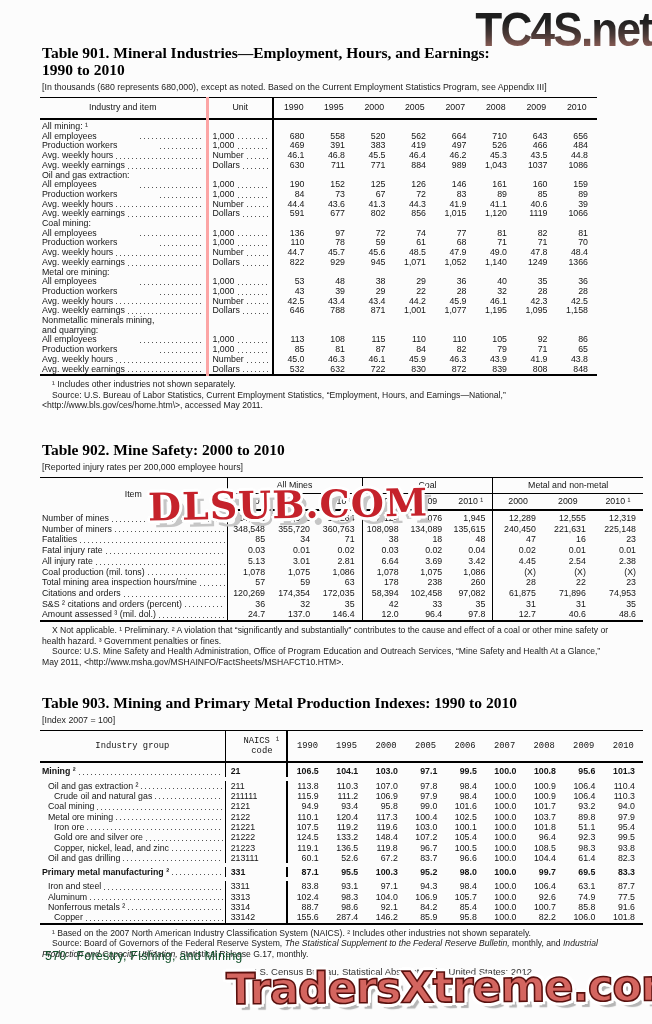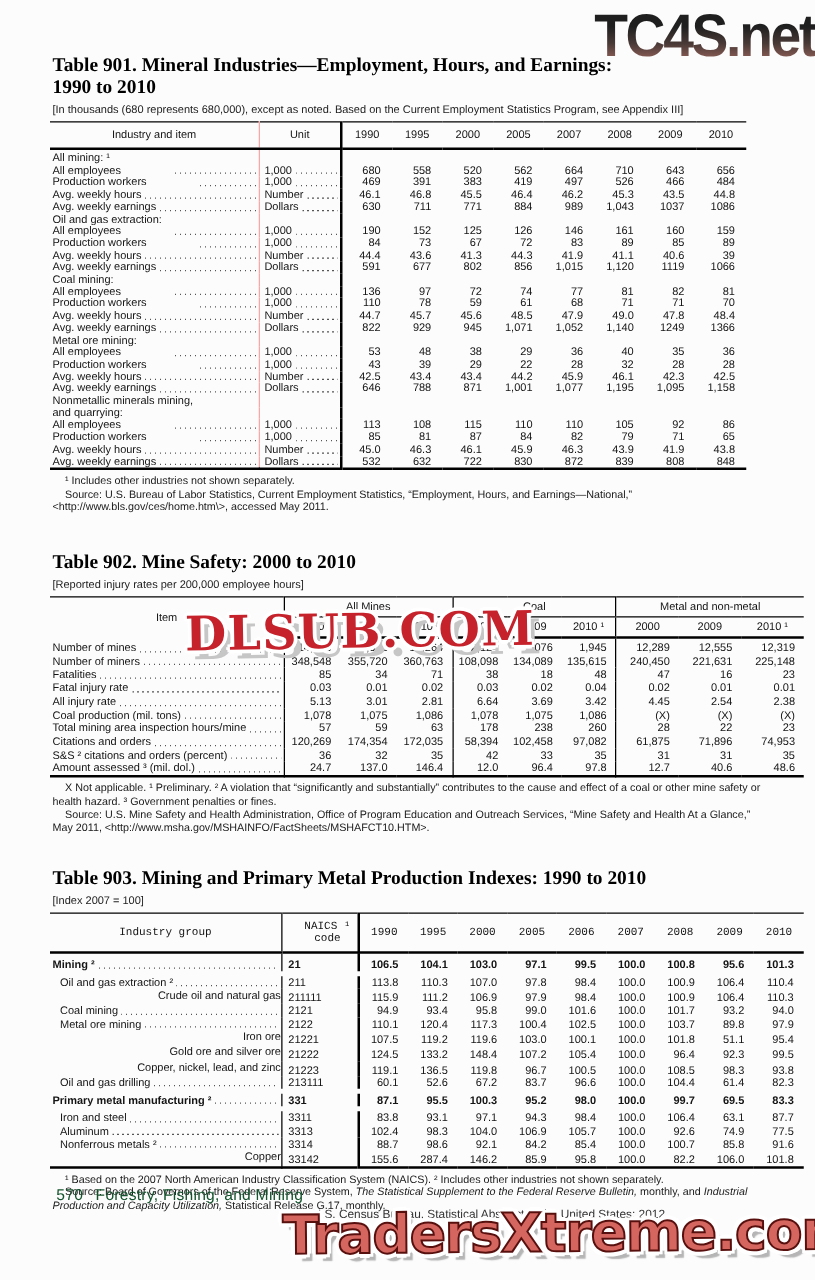--- a/index.html
+++ b/index.html
@@ -17,21 +17,21 @@
   .lw span{white-space:nowrap;}
   .lead{flex:1;height:1px;margin:0 2px 2px 3px;
         background:repeating-linear-gradient(90deg,#555 0 1px,transparent 1px 4px);}
   .b{font-weight:bold;}
   
   #t901{width:557px;font-size:8.8px;line-height:9.7px;border-top:1px solid #000;border-bottom:2px solid #000;margin:0 0 3px 0;}
   #t901 thead th{border-bottom:2px solid #000;height:20px;font-size:8.8px;}
   #t901 .colItem{width:167px;}
   #t901 .colUnit{width:66px;}
   #t901 .colY{width:40.5px;}
-  #t901 td.item,#t901 th.item{border-right:1px solid #fca5a5;text-align:left;}
+  #t901 td.item,#t901 th.item{border-right:3px solid #fca5a5;text-align:left;}
   #t901 th.item{text-align:center;}
   #t901 td.unit,#t901 th.unit{border-right:2px solid #000;text-align:left;padding-left:4px;}
   #t901 th.unit{text-align:center;padding-left:0;}
   #t901 td.num{padding-right:9px;}
   #t901 td.ind1 .lw{padding-left:7px;gap:40px;}
   #t901 td.ind2 .lw{padding-left:13px;}
   #t901 td.item .lw{padding-left:2px;}
   #t901 tbody tr:first-child td{padding-top:2px;margin-left:29px;}
   
   #t902{width:603px;font-size:8.8px;line-height:10.7px;border-top:1px solid #000;border-bottom:2px solid #000;margin:0 0 3px 0;}
@@ -53,21 +53,21 @@
   #t903 .colCode{width:62px;}
   #t903 .colY{width:39.5px;}
   #t903 th.item,#t903 td.item{border-right:1px solid #000;text-align:left;}
   #t903 th.item{text-align:center;}
   #t903 th.code,#t903 td.code{border-right:2px solid #000;text-align:left;padding-left:5px;}
   #t903 th.code{text-align:center;padding-left:12px;line-height:10px;}
   #t903 thead th{border-bottom:2px solid #000;height:30px;font-family:Liberation Mono, monospace;}
   #t903 td.num{padding-right:8px;}
   #t903 td.item .lw{padding-left:2px;}
   #t903 td.ind1 .lw{padding-left:8px;}
-  #t903 td.ind2 .lw{padding-left:14px;flex-direction:column;}
+  #t903 td.ind2 .lw{padding-left:14px;}
   #t903 tr.spacer td{height:4px;border:none;}
   #t903 tbody tr:first-child td{padding-top:3px;}
   
   .fnblock{margin:2px 0 0 2px;width:572px;}
   .fn{font-size:8.6px;line-height:10.6px;color:#1a1a1a;text-indent:10px;margin:0;}
   .gap901{height:30px;}
   .gap902{height:27px;}
   
   .footer-left{position:absolute;left:45px;top:949px;font-size:12.5px;color:#14532d;letter-spacing:0.2px;}
   .footer-left .pgnum{margin-right:10px;}

